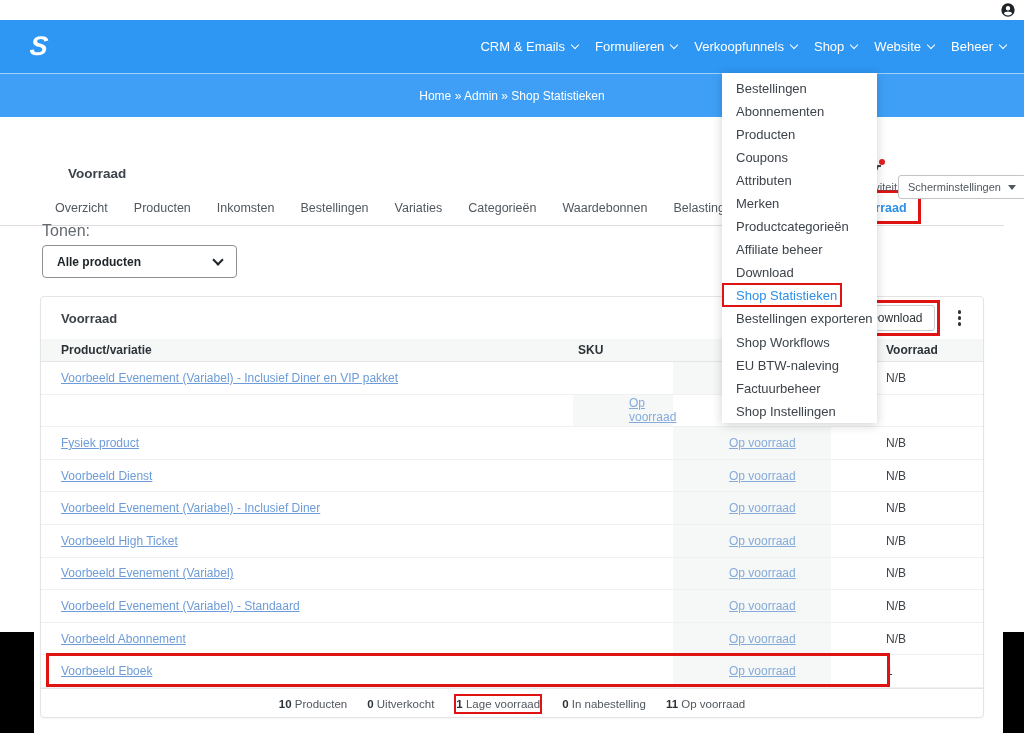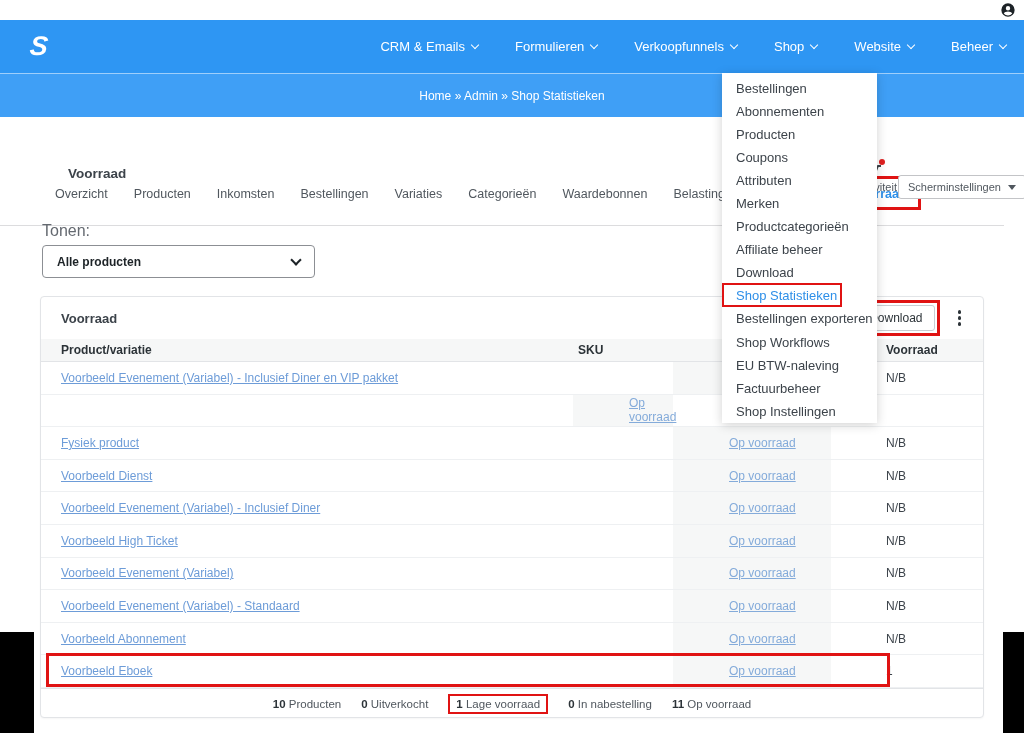--- a/index.html
+++ b/index.html
@@ -6,37 +6,37 @@
   body { background:#fff; font-family:"Liberation Sans","DejaVu Sans",sans-serif; }
   #stage { position:relative; width:1024px; height:733px; background:#fff; overflow:hidden; }
 
   
   .topstrip { position:absolute; left:0; top:0; width:1024px; height:20px; background:#fff; }
   .account { position:absolute; right:8px; top:2px; width:16px; height:16px; cursor:pointer; }
 
   
   .navbar { position:absolute; left:0; top:20px; width:1024px; height:53px; background:#2e96f3; display:flex; align-items:center; }
   .logo { margin-left:30px; color:#fff; font-size:27px; font-weight:bold; font-style:italic; transform:skewX(-6deg); letter-spacing:-1px; cursor:pointer; }
-  .navitems { margin-left:auto; margin-right:18px; display:flex; gap:37px; }
+  .navitems { margin-left:auto; margin-right:18px; display:flex; gap:17px; }
   .navitem { color:#fff; font-size:13px; display:flex; align-items:center; cursor:pointer; white-space:nowrap; }
   .chev { display:inline-block; width:6px; height:6px; border-right:1.5px solid currentColor; border-bottom:1.5px solid currentColor; transform:rotate(45deg); margin-left:7px; margin-top:-3px; }
 
   
   .breadcrumb { position:absolute; left:0; top:73px; width:1024px; height:44px; background:#3f9ff6; border-top:1px solid rgba(255,255,255,.5); color:#fff; font-size:12px; display:flex; align-items:center; justify-content:center; }
 
   
   .page-title { position:absolute; left:68px; top:166px; font-size:13.5px; font-weight:bold; color:#3c434a; }
-  .tabsrow { position:absolute; left:0; top:195px; width:1004px; height:31px; border-bottom:1px solid #dcdcde; display:flex; align-items:flex-end; gap:26px; padding-left:55px; padding-bottom:24px; }
+  .tabsrow { position:absolute; left:0; top:195px; width:1004px; height:31px; border-bottom:1px solid #dcdcde; display:flex; align-items:flex-end; gap:26px; padding-left:55px; padding-bottom:10px; }
   .tab { font-size:12.5px; color:#50575e; cursor:pointer; white-space:nowrap; }
   .tab.active { color:#2e8fe8; font-weight:600; position:relative; }
   .tab.active .hlbox { position:absolute; left:-14px; right:-14px; top:-11px; bottom:-9px; border:3px solid #e01313; pointer-events:none; }
 
   
   .tonen-label { position:absolute; left:42px; top:222px; font-size:16px; color:#646970; }
-  .filter-select { position:absolute; left:42px; top:245px; width:273px; height:33px; background:#fff; border:1px solid #8c8f94; border-radius:4px; display:flex; align-items:center; padding:0 14px; cursor:pointer; }
+  .filter-select { position:absolute; left:42px; top:245px; width:195px; height:33px; background:#fff; border:1px solid #8c8f94; border-radius:4px; display:flex; align-items:center; padding:0 14px; cursor:pointer; }
   .filter-select .val { font-size:12px; font-weight:bold; color:#1d2327; flex:1; }
   .selchev { width:8px; height:8px; border-right:2px solid #1d2327; border-bottom:2px solid #1d2327; transform:rotate(45deg); margin-top:-4px; }
 
   
   .card { position:absolute; left:40px; top:296px; width:944px; height:422px; background:#fff; border:1px solid #e2e4e7; border-radius:4px; box-shadow:0 1px 2px rgba(0,0,0,.04); }
   .card-head { height:42px; display:flex; align-items:center; padding:0 16px 0 20px; }
   .card-title { font-size:13px; font-weight:bold; color:#3c434a; }
   .spacer { flex:1; }
   .dl-wrap { border:3px solid #e01313; padding:2px; margin-right:12px; }
   .dl-btn { display:flex; align-items:center; gap:7px; padding:5px 11px; background:#fff; border:1px solid #c9cdd2; border-radius:3px; font-size:12px; color:#2c3338; cursor:pointer; }
@@ -55,21 +55,21 @@
   .trow { height:32.6px; border-bottom:1px solid #eef0f2; font-size:12px; position:relative; }
   .trow > div { display:flex; align-items:center; }
   .trow .c-stat { background:#f6f7f7; }
   a.plink { color:#6d9cd8; text-decoration:underline; cursor:pointer; }
   a.slink { color:#84abda; text-decoration:underline; cursor:pointer; }
   .stockval { color:#3c434a; }
   .row-hl { position:absolute; left:5px; right:93px; top:-2px; bottom:0; border:3px solid #e01313; pointer-events:none; }
 
   .tfoot { height:31px; border-top:1px solid #e2e4e7; display:flex; align-items:center; justify-content:center; gap:20px; font-size:11.5px; color:#50575e; }
   .sumitem b { color:#2c3338; font-weight:bold; }
-  .sumitem.hl { border:2.5px solid #e01313; padding:2px 6px; }
+  .sumitem.hl { border:2.5px solid #e01313; padding:2px 0; }
 
   
   .dropdown { position:absolute; left:722px; top:73px; width:155px; height:350px; background:#fff; box-shadow:0 2px 10px rgba(0,0,0,.18); z-index:40; padding-top:4px; }
   .mitem { height:23.05px; display:flex; align-items:center; padding-left:14px; font-size:13px; color:#3c434a; cursor:pointer; position:relative; white-space:nowrap; }
   .mitem.active { color:#2e8fe8; }
   .mitem.active .hlbox { position:absolute; left:0; top:-1px; width:120px; height:24px; border:2.5px solid #e01313; pointer-events:none; }
 
   
   .activity-ico { position:absolute; left:868px; top:160px; width:14px; height:14px; z-index:10; cursor:pointer; }
   .notif-dot { position:absolute; left:879px; top:159px; width:6px; height:6px; border-radius:50%; background:#e02020; z-index:11; }

